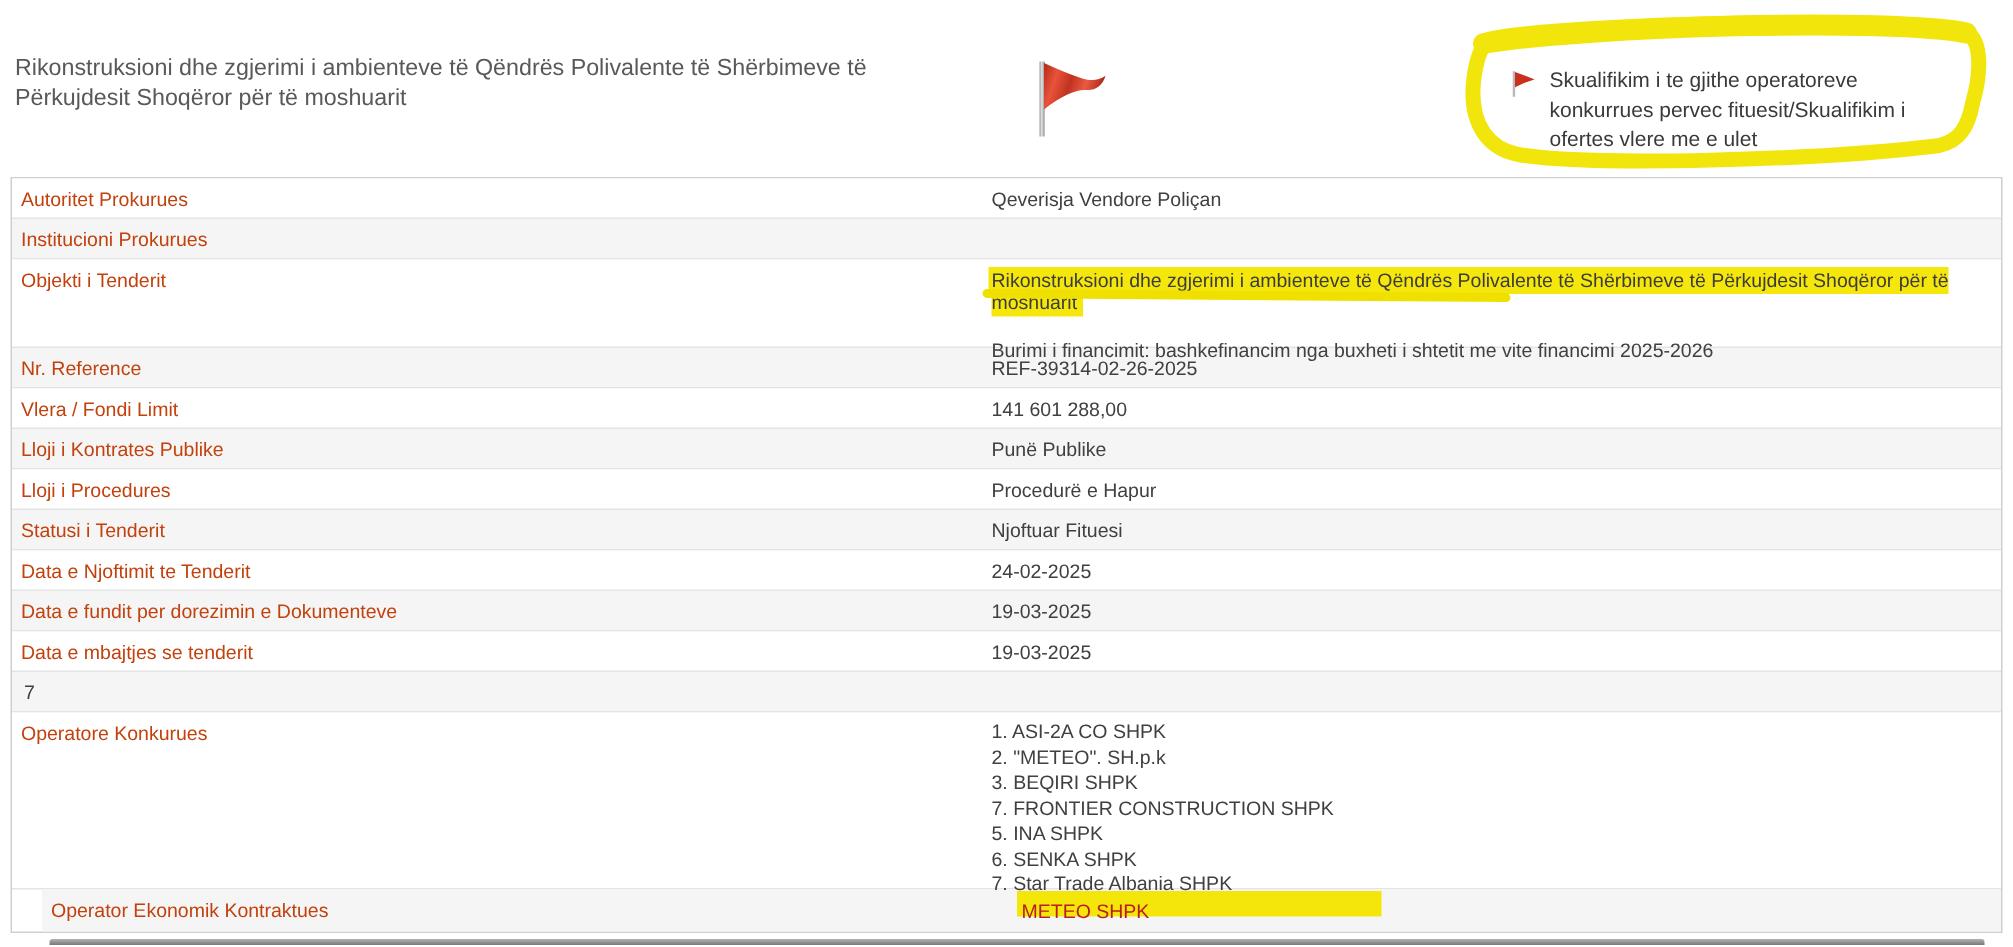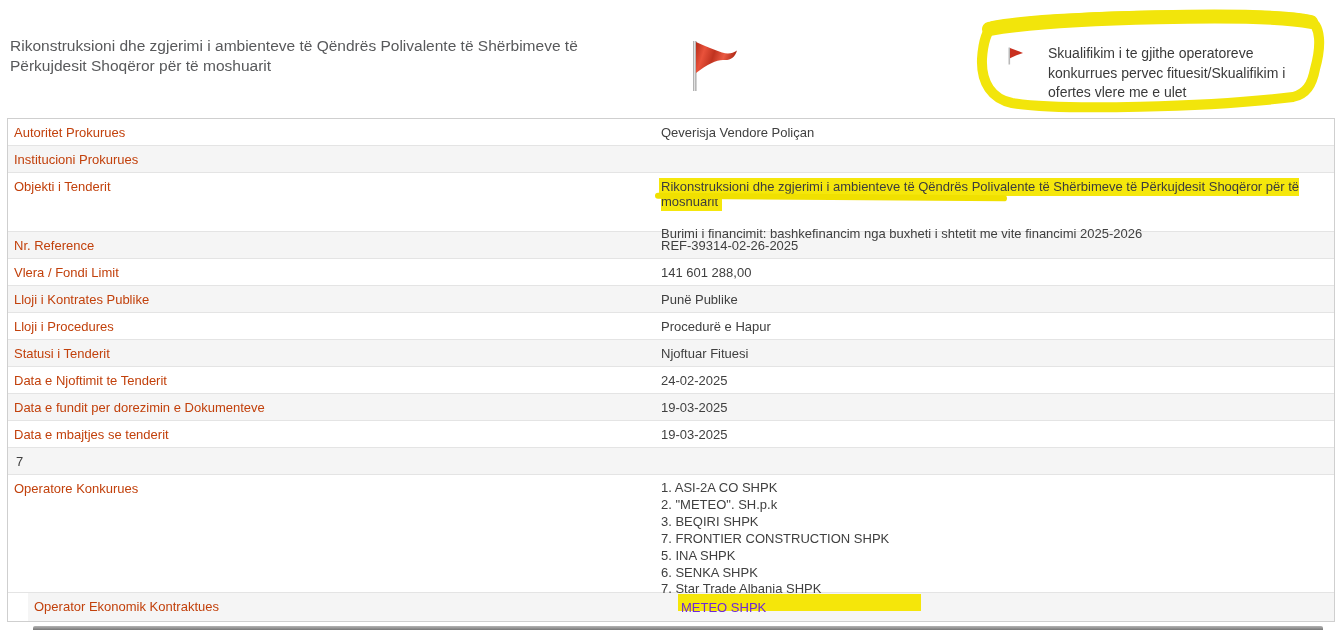--- a/index.html
+++ b/index.html
@@ -6,21 +6,21 @@
   html,body { width:1342px; height:631px; background:#ffffff; overflow:hidden;
               font-family:"Liberation Sans", sans-serif; color:#3f3f3f; }
   .stage { position:relative; width:1342px; height:502px; }
 
   
   .page-title { position:absolute; left:10px; top:36px; width:620px;
                 font-size:15.5px; line-height:19.5px; color:#58595b; }
   .big-flag { position:absolute; left:684px; top:36px; width:62px; height:62px; }
   .annotation { position:absolute; left:963px; top:6px; width:375px; height:110px; }
   .blob-svg { position:absolute; left:0; top:0; width:375px; height:110px; }
-  .note-row { position:absolute; left:44px; top:38px; width:305px; display:flex; gap:24px; }
+  .note-row { position:absolute; left:44px; top:38px; width:305px; display:flex; gap:9px; }
   .small-flag { flex:0 0 17px; width:17px; height:20px; margin-top:2px; }
   .note-text { font-size:14px; line-height:19.5px; color:#3a3a3a; width:278px; }
 
   
   .tbl { position:absolute; left:7px; top:118px; width:1328px;
          border:1px solid #cfcfcf; background:#fff; }
   .row { display:flex; border-bottom:1px solid #e4e4e4; height:27px; background:#fff; }
   .row:nth-child(even) { background:#f5f5f5; }
   .row:last-child { border-bottom:none; height:28px;margin-left:20px; }
   .row.tall-objekti { height:59px; }
@@ -30,21 +30,21 @@
 
   .hl-line { background:#f5e70c; padding:1px 4px 2px 2px; margin-left:-2px; color:#3c3c3c; }
   .marker-underline { position:absolute; left:2px; top:21px; width:352px; height:6px;
                       background:#f0e000; border-radius:4px; transform:rotate(0.45deg); }
   .secondary-line { margin-top:17px; }
 
   .op-line { line-height:16.9px; font-size:13px; }
   .tall-ops .cell-value { padding-top:5px; }
 
   .meteo-hl { position:absolute; left:5px; top:1px; width:243px; height:17px; background:#f5e60a; }
-  .meteo-link { position:relative; z-index:1; color:#6d28d9; text-decoration:none;
+  .meteo-link { position:relative; z-index:1; color:#b91c1c; text-decoration:none;
                 font-size:13px; display:inline-block; padding-top:1px; }
 
   
   .bottom-bar { position:absolute; left:33px; top:626px; width:1290px; height:4px;
                 background:linear-gradient(#b3b3b3,#787878); border-radius:2px 2px 0 0; }
 </style>
 </head>
 <body>
 
 <div class="stage">

